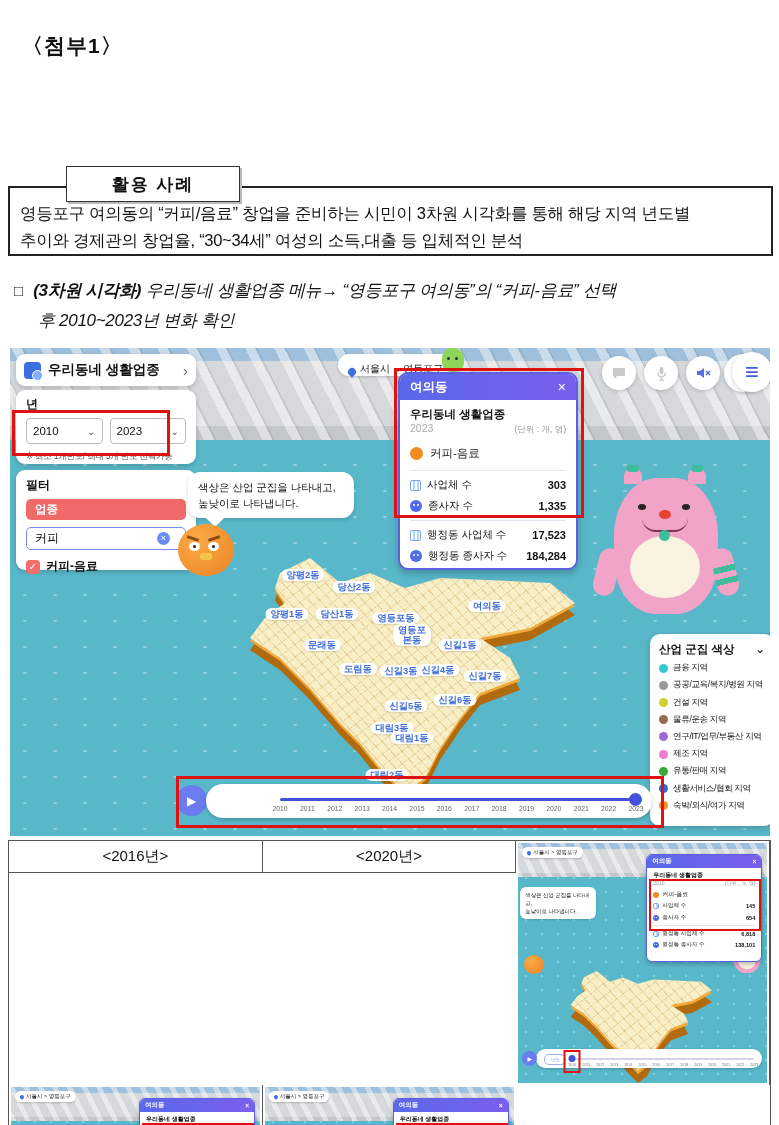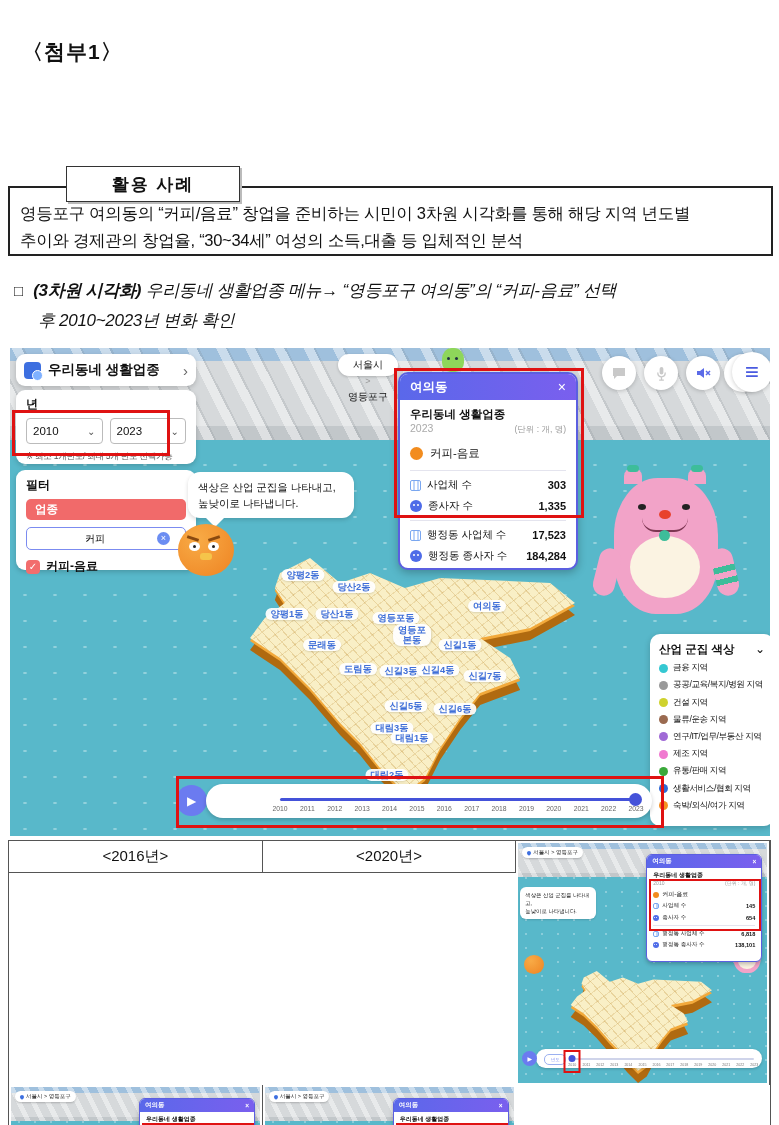--- a/index.html
+++ b/index.html
@@ -1,19 +1,19 @@
 <!DOCTYPE html>
 <html><head>
 <meta charset="utf-8">
 <style>
   html,body{margin:0;padding:0;background:#fff;}
   .page{position:relative;width:779px;height:1125px;background:#fff;overflow:hidden;
         font-family:"Liberation Sans","DejaVu Sans",sans-serif;color:#111;}
   
-  .attach{position:absolute;left:22px;top:38px;font-size:21px;font-weight:bold;letter-spacing:1px;}
+  .attach{position:absolute;left:22px;top:32px;font-size:21px;font-weight:bold;letter-spacing:1px;}
   .title-wrap{position:absolute;left:0;top:74px;width:779px;text-align:center;}
   .title{display:inline-block;font-size:31px;font-weight:900;letter-spacing:3px;
          border-bottom:5px solid #000;padding:0 6px 5px 6px;}
   .usecase{position:absolute;left:8px;top:186px;width:761px;height:66px;border:2px solid #222;}
   .usecase-tab{position:absolute;left:56px;top:-22px;width:172px;height:34px;background:#fff;
                border:1px solid #333;box-shadow:2px 2px 0 #bbb;display:flex;align-items:center;justify-content:center;
                font-size:17px;font-weight:bold;letter-spacing:2px;}
   .usecase-body{position:absolute;left:10px;top:12px;right:7px;font-size:16.5px;line-height:27px;letter-spacing:-0.3px;}
   .bullet{position:absolute;left:14px;top:276px;width:755px;font-size:17px;line-height:30px;letter-spacing:-0.3px;font-style:italic;}
   .b-bold{font-weight:bold;}
@@ -38,30 +38,30 @@
   .lbl{font-size:12px;font-weight:bold;margin-bottom:5px;}
   .selrow{display:flex;gap:7px;}
   .select{width:72px;height:24px;border:1px solid #bbb;border-radius:4px;display:flex;align-items:center;
           justify-content:space-between;padding:0 6px;font-size:11.5px;}
   .select .cd{color:#555;font-size:10px;}
   .note{font-size:8.6px;color:#555;margin-top:7px;letter-spacing:-0.3px;}
   .p-filter{left:6px;top:122px;width:180px;height:100px;padding:7px 10px;box-sizing:border-box;}
   .btn-industry{height:21px;background:#f16a6a;color:#fff;font-size:11.5px;font-weight:bold;border-radius:5px;
                 display:flex;align-items:center;padding:0 9px;margin-bottom:7px;}
   .search{height:21px;border:1.5px solid #7b8bf0;border-radius:5px;display:flex;align-items:center;padding:0 6px;margin-bottom:8px;}
-  .search input{border:0;outline:0;width:120px;font-size:10px;font-family:inherit;text-align:center;}
+  .search input{border:0;outline:0;width:120px;font-size:12px;font-family:inherit;}
   .x-circle{width:13px;height:13px;border-radius:50%;background:#6b8df2;color:#fff;font-size:9px;line-height:13px;text-align:center;}
   .chkrow{display:flex;align-items:center;gap:6px;}
   .chk{width:14px;height:14px;border-radius:4px;background:#f26d6d;color:#fff;font-size:10px;line-height:14px;text-align:center;}
   .chklbl{font-size:12px;font-weight:bold;}
   .bubble{position:absolute;left:178px;top:124px;width:166px;height:46px;background:#fff;border-radius:12px;
           box-shadow:0 2px 4px rgba(0,0,0,.15);font-size:10.5px;line-height:16px;padding:7px 10px;box-sizing:border-box;}
   .bubble::after{content:"";position:absolute;left:18px;bottom:-9px;border:9px solid transparent;border-top-color:#fff;border-bottom:0;}
   .loc-pill{position:absolute;left:328px;top:6px;height:22px;background:#fff;border-radius:12px;box-shadow:0 1px 3px rgba(0,0,0,.2);
-            display:flex;align-items:center;gap:4px;padding:0 10px;font-size:10px;flex-direction:column;}
+            display:flex;align-items:flex-end;gap:4px;padding:0 10px;font-size:10px;}
   .pin{width:8px;height:8px;background:#3d6fe0;border-radius:50% 50% 50% 0;transform:rotate(-45deg);}
   .loc-sep{color:#999;font-size:9px;}
   .cbtn{position:absolute;width:34px;height:34px;border-radius:50%;background:#fff;box-shadow:0 1px 4px rgba(0,0,0,.2);
         display:flex;align-items:center;justify-content:center;}
   
   .popup{position:absolute;left:388px;top:24px;width:180px;height:198px;border-radius:10px;background:#fff;
          box-shadow:0 3px 8px rgba(0,0,0,.25);border:2px solid #5b5fe0;box-sizing:border-box;overflow:hidden;}
   .pp-head{height:26px;background:linear-gradient(90deg,#5a68ea,#7a5fee);color:#fff;display:flex;align-items:center;
            justify-content:space-between;padding:0 10px;font-size:12.5px;font-weight:bold;}
   .pp-close{font-size:14px;font-weight:normal;}
@@ -225,21 +225,21 @@
         <span class="map-lbl" style="left: 477px; top: 258px;">여의동</span>
         <span class="map-lbl" style="left: 402px; top: 287px;">영등포
 본동</span>
         <span class="map-lbl" style="left: 450px; top: 297px;">신길1동</span>
         <span class="map-lbl" style="left: 312px; top: 297px;">문래동</span>
         <span class="map-lbl" style="left: 348px; top: 321px;">도림동</span>
         <span class="map-lbl" style="left: 391px; top: 323px;">신길3동</span>
         <span class="map-lbl" style="left: 428px; top: 322px;">신길4동</span>
         <span class="map-lbl" style="left: 475px; top: 328px;">신길7동</span>
         <span class="map-lbl" style="left: 396px; top: 358px;">신길5동</span>
-        <span class="map-lbl" style="left: 445px; top: 361px;">신길6동</span>
+        <span class="map-lbl" style="left: 445px; top: 352px;">신길6동</span>
         <span class="map-lbl" style="left: 353px; top: 380px; margin-left: 29px;">대림3동</span>
         <span class="map-lbl" style="left: 402px; top: 390px;">대림1동</span>
         <span class="map-lbl" style="left: 377px; top: 427px;">대림2동</span>
       </div>
 
     <div class="card p-head">
       <span class="app-icon"></span>
       <span class="p-title">우리동네 생활업종</span>
       <span class="p-chev">›</span>
     </div>

